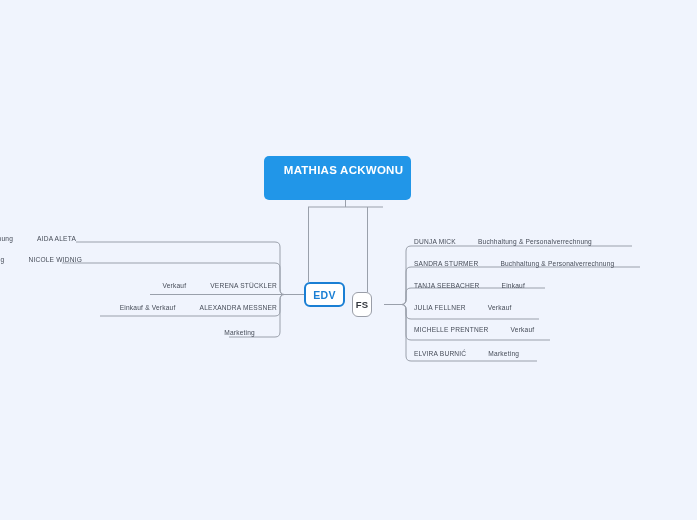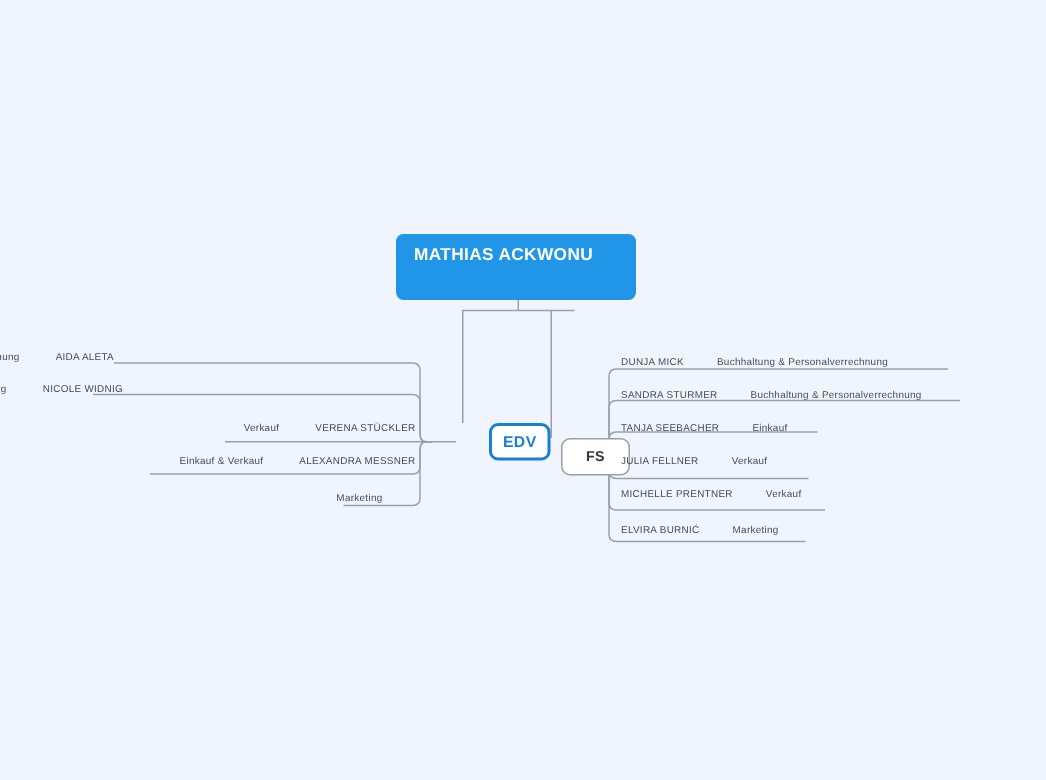--- a/index.html
+++ b/index.html
@@ -10,55 +10,55 @@
     overflow:hidden;
     position:relative;
   }
   #canvas{position:absolute;left:0;top:0;width:697px;height:520px;}
   .layer-svg{position:absolute;left:0;top:0;width:697px;height:520px;pointer-events:none;}
 
   
   .root-node{
     position:absolute;
     left:264px;top:156px;
-    width:160px;height:44px;
+    width:147px;height:44px;
     background:#2196e8;
     border-radius:5px;
     box-sizing:border-box;
     padding:7px 0 0 12px;
     color:#ffffff;
+    text-align:center;
   }
   .root-line1{
     font-size:11.5px;font-weight:bold;letter-spacing:.25px;
     line-height:14px;white-space:nowrap;
   }
   .root-line2{
     font-size:11.5px;font-weight:bold;letter-spacing:.15px;
     line-height:14px;white-space:nowrap;
   }
 
   
   .branch-node{
     position:absolute;
     box-sizing:border-box;
     background:#ffffff;
     display:flex;align-items:center;justify-content:center;
     font-weight:bold;
-    margin-left:22px;
   }
   .branch-edv{
     left:304px;top:282px;width:41px;height:25px;
     border:2px solid #1a7fd4;
     border-radius:6px;
     color:#1a7fd4;
     font-size:10.5px;
     letter-spacing:.3px;
   }
   .branch-fs{
-    left:352px;top:292px;width:46px;height:25px;
+    left:352px;top:292px;width:20px;height:25px;
     border:1px solid #9a9ea8;
     border-radius:6px;
     color:#34383f;
     font-size:9.5px;
     letter-spacing:.3px;
   }
 
   
   .leaf{
     position:absolute;

